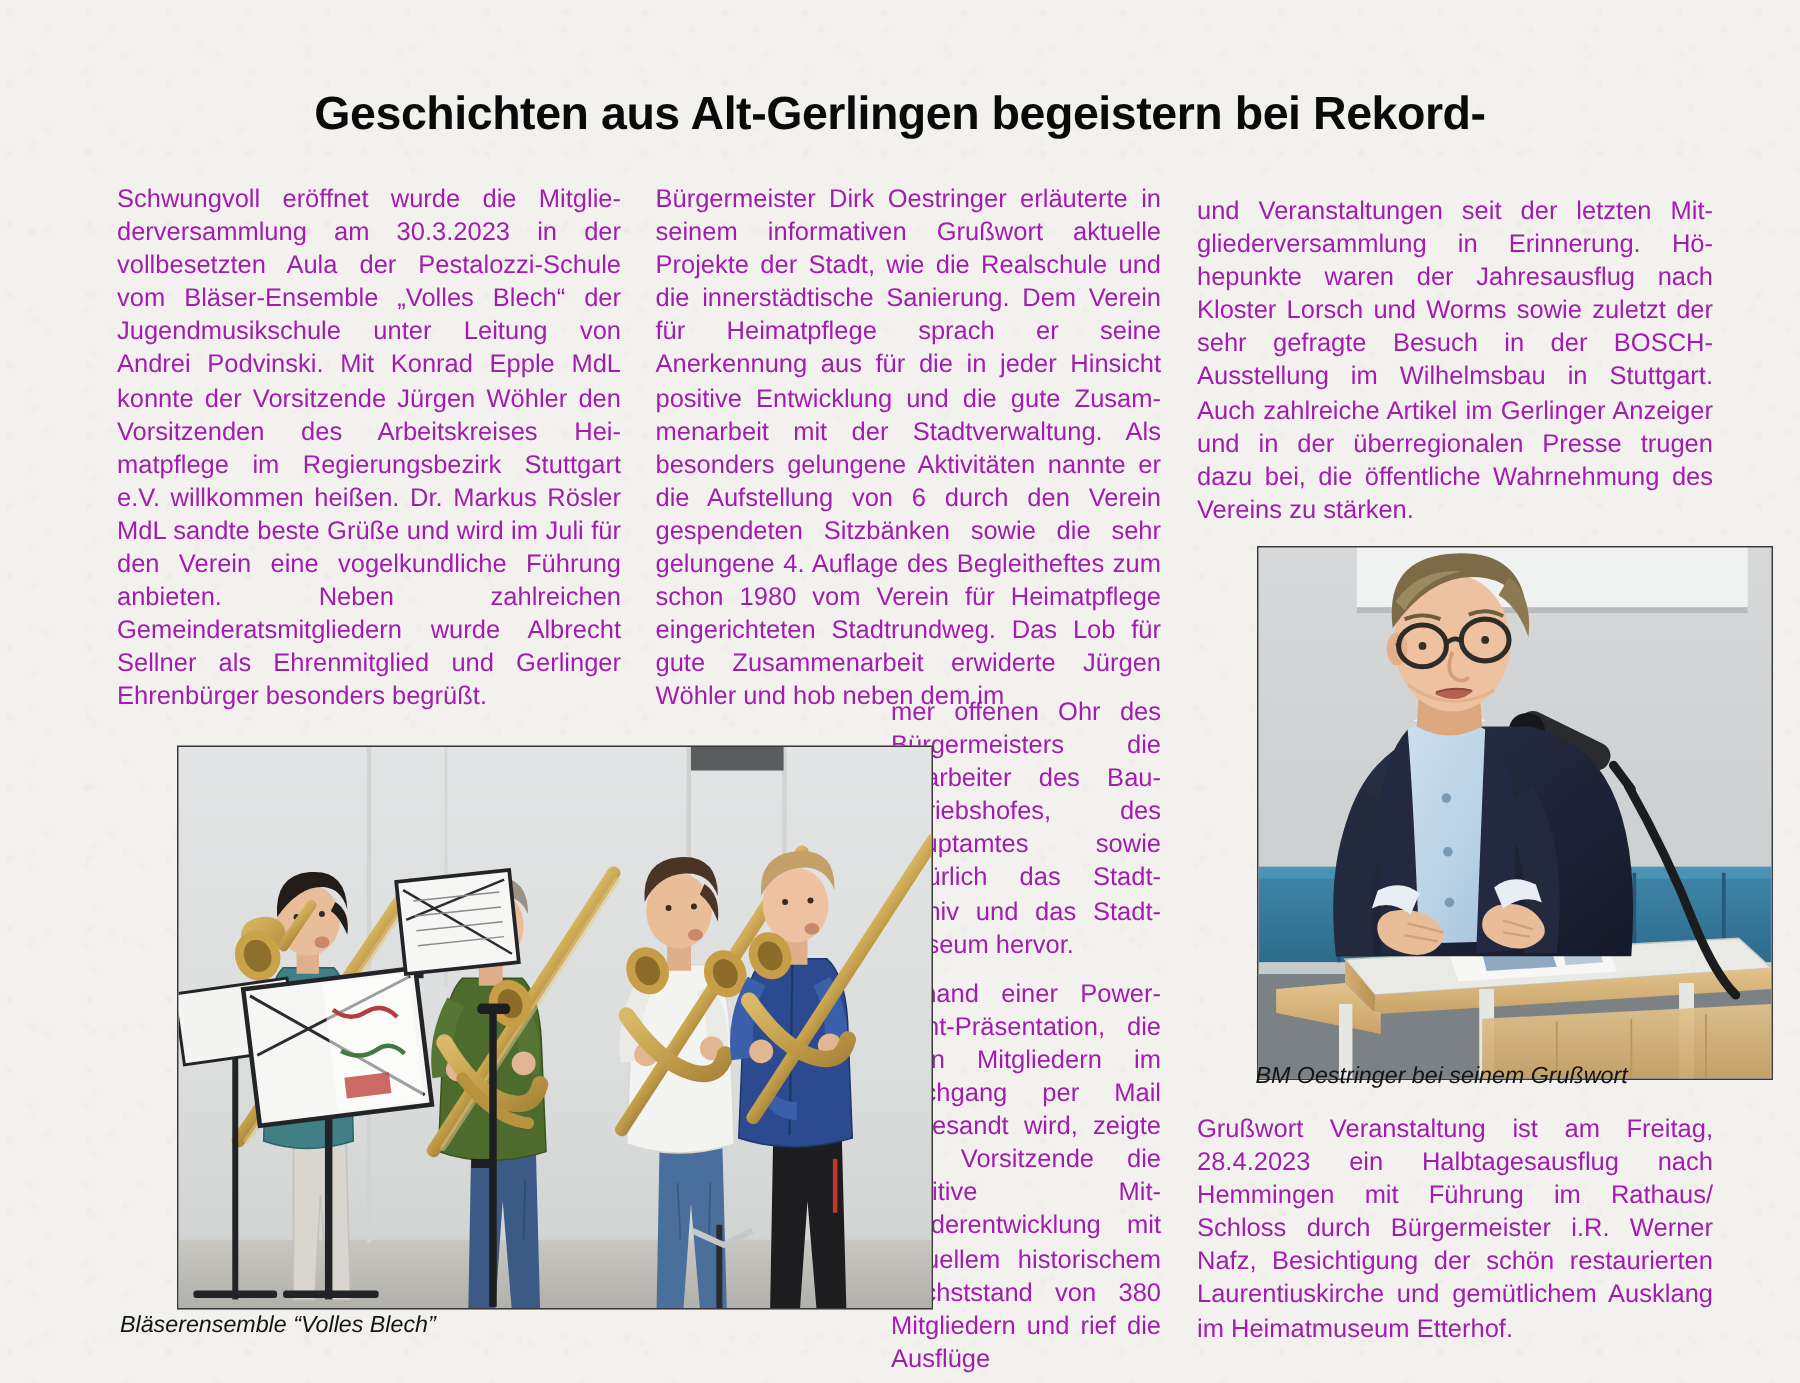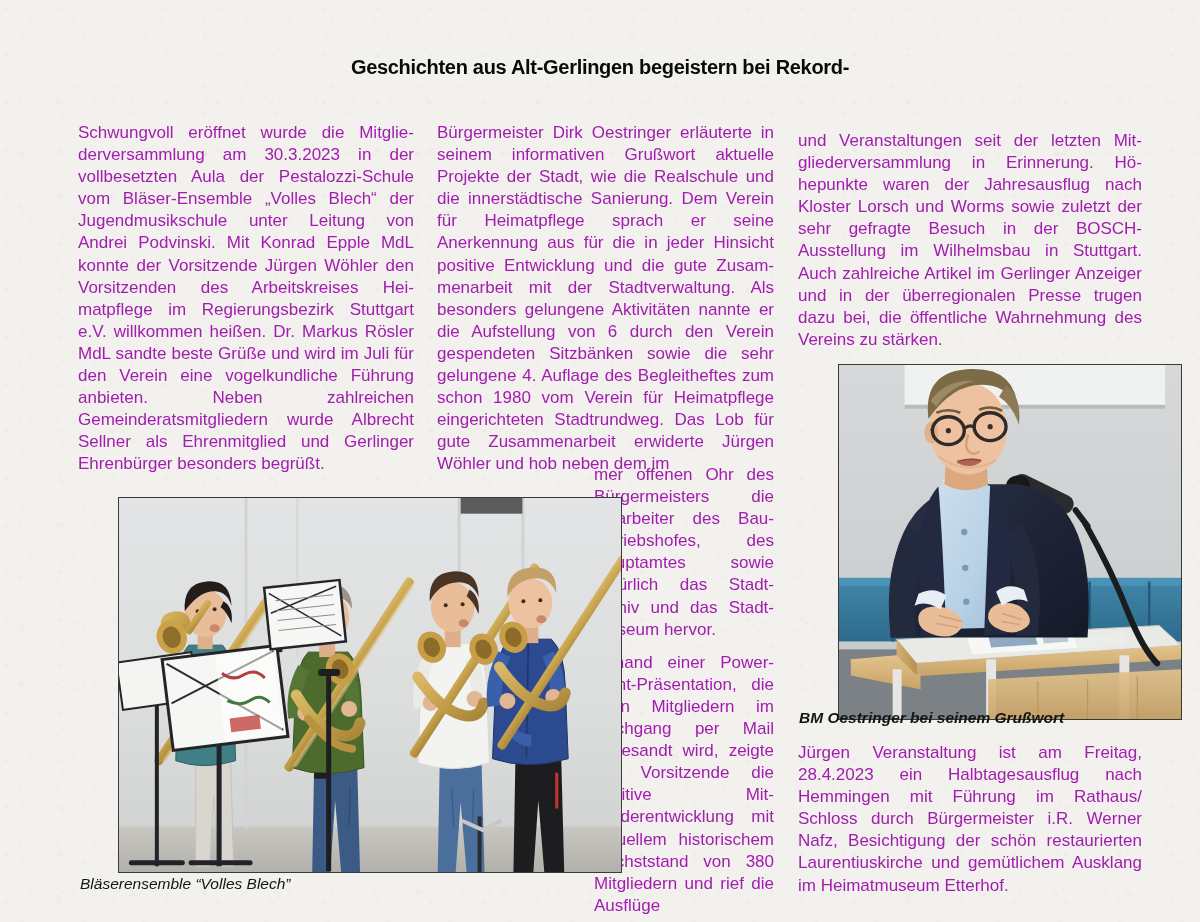--- a/index.html
+++ b/index.html
@@ -30,21 +30,21 @@
     opacity: .8;
   }
 
   .headline {
     position: absolute;
     left: 78px;
     top: 38px;
     width: 1044px;
     text-align: center;
     font-weight: bold;
-    font-size: 20px;
+    font-size: 31px;
     line-height: 33px;
     letter-spacing: -0.3px;
     color: #0a0a0a;
   }
   .headline .hl-line { display: block; white-space: nowrap; }
 
   .col {
     position: absolute;
     font-size: 17px;
     line-height: 22.1px;
@@ -74,21 +74,21 @@
   #photo-mayor { left: 798px; top: 348px; width: 344px; height: 356px; }
 
   .caption {
     position: absolute;
     font-style: italic;
     font-size: 15.5px;
     line-height: 20px;
     color: #141414;
   }
   #caption-ensemble { left: 80px; top: 874px; width: 500px; }
-  #caption-mayor { left: 799px; top: 708px; width: 344px; font-weight: bold; }
+  #caption-mayor { left: 837px; top: 708px; width: 344px; }
 
   
   .photo svg { display: block; width: 100%; height: 100%; }
 </style>
 </head>
 <body>
 
 <div class="paper-texture"></div>
 
 <h1 class="headline">
@@ -106,21 +106,21 @@
 <div class="col" id="col2-narrow">
   <p>mer offenen Ohr des Bürgermeisters die Mitarbeiter des Bau­betriebshofes, des Hauptamtes sowie natürlich das Stadt­archiv und das Stadt­museum hervor.</p>
   <p>Anhand einer Power­point-Präsentation, die allen Mitgliedern im Nachgang per Mail zugesandt wird, zeigte der Vorsitzen­de die positive Mit­gliederentwicklung mit aktuellem histo­rischem Höchststand von 380 Mitgliedern und rief die Ausflüge</p>
 </div>
 
 <div class="col" id="col3-top">
   <p>und Veranstaltungen seit der letzten Mit­gliederversammlung in Erinnerung. Hö­hepunkte waren der Jahresausflug nach Kloster Lorsch und Worms sowie zuletzt der sehr gefragte Besuch in der BOSCH-Ausstellung im Wilhelmsbau in Stuttgart. Auch zahlreiche Artikel im Gerlinger An­zeiger und in der überregionalen Presse trugen dazu bei, die öffentliche Wahrneh­mung des Vereins zu stärken.</p>
 </div>
 
 <div class="col" id="col3-bottom">
-  <p><span>Jürgen Veranstaltung ist am </span><b>Freitag, 28.4.2023</b><span> ein </span><b>Halbtagesausflug nach Hemmingen</b><span> mit Führung im Rathaus/ Schloss durch Bürgermeister i.R. Werner Nafz, Besichtigung der schön restaurier­ten Laurentiuskirche und gemütlichem Ausklang im Heimatmuseum Etterhof.</span></p>
+  <p><span>Grußwort Veranstaltung ist am </span><b>Freitag, 28.4.2023</b><span> ein </span><b>Halbtagesausflug nach Hemmingen</b><span> mit Führung im Rathaus/ Schloss durch Bürgermeister i.R. Werner Nafz, Besichtigung der schön restaurier­ten Laurentiuskirche und gemütlichem Ausklang im Heimatmuseum Etterhof.</span></p>
 </div>
 
 <figure class="photo" id="photo-ensemble">
   <svg viewBox="0 0 504 376" preserveAspectRatio="xMidYMid slice">
     <defs>
       <linearGradient id="wallG" x1="0" y1="0" x2="0" y2="1">
         <stop offset="0%" stop-color="#e3e4e5"></stop>
         <stop offset="55%" stop-color="#dcdddd"></stop>
         <stop offset="100%" stop-color="#cfd0d0"></stop>
       </linearGradient>

